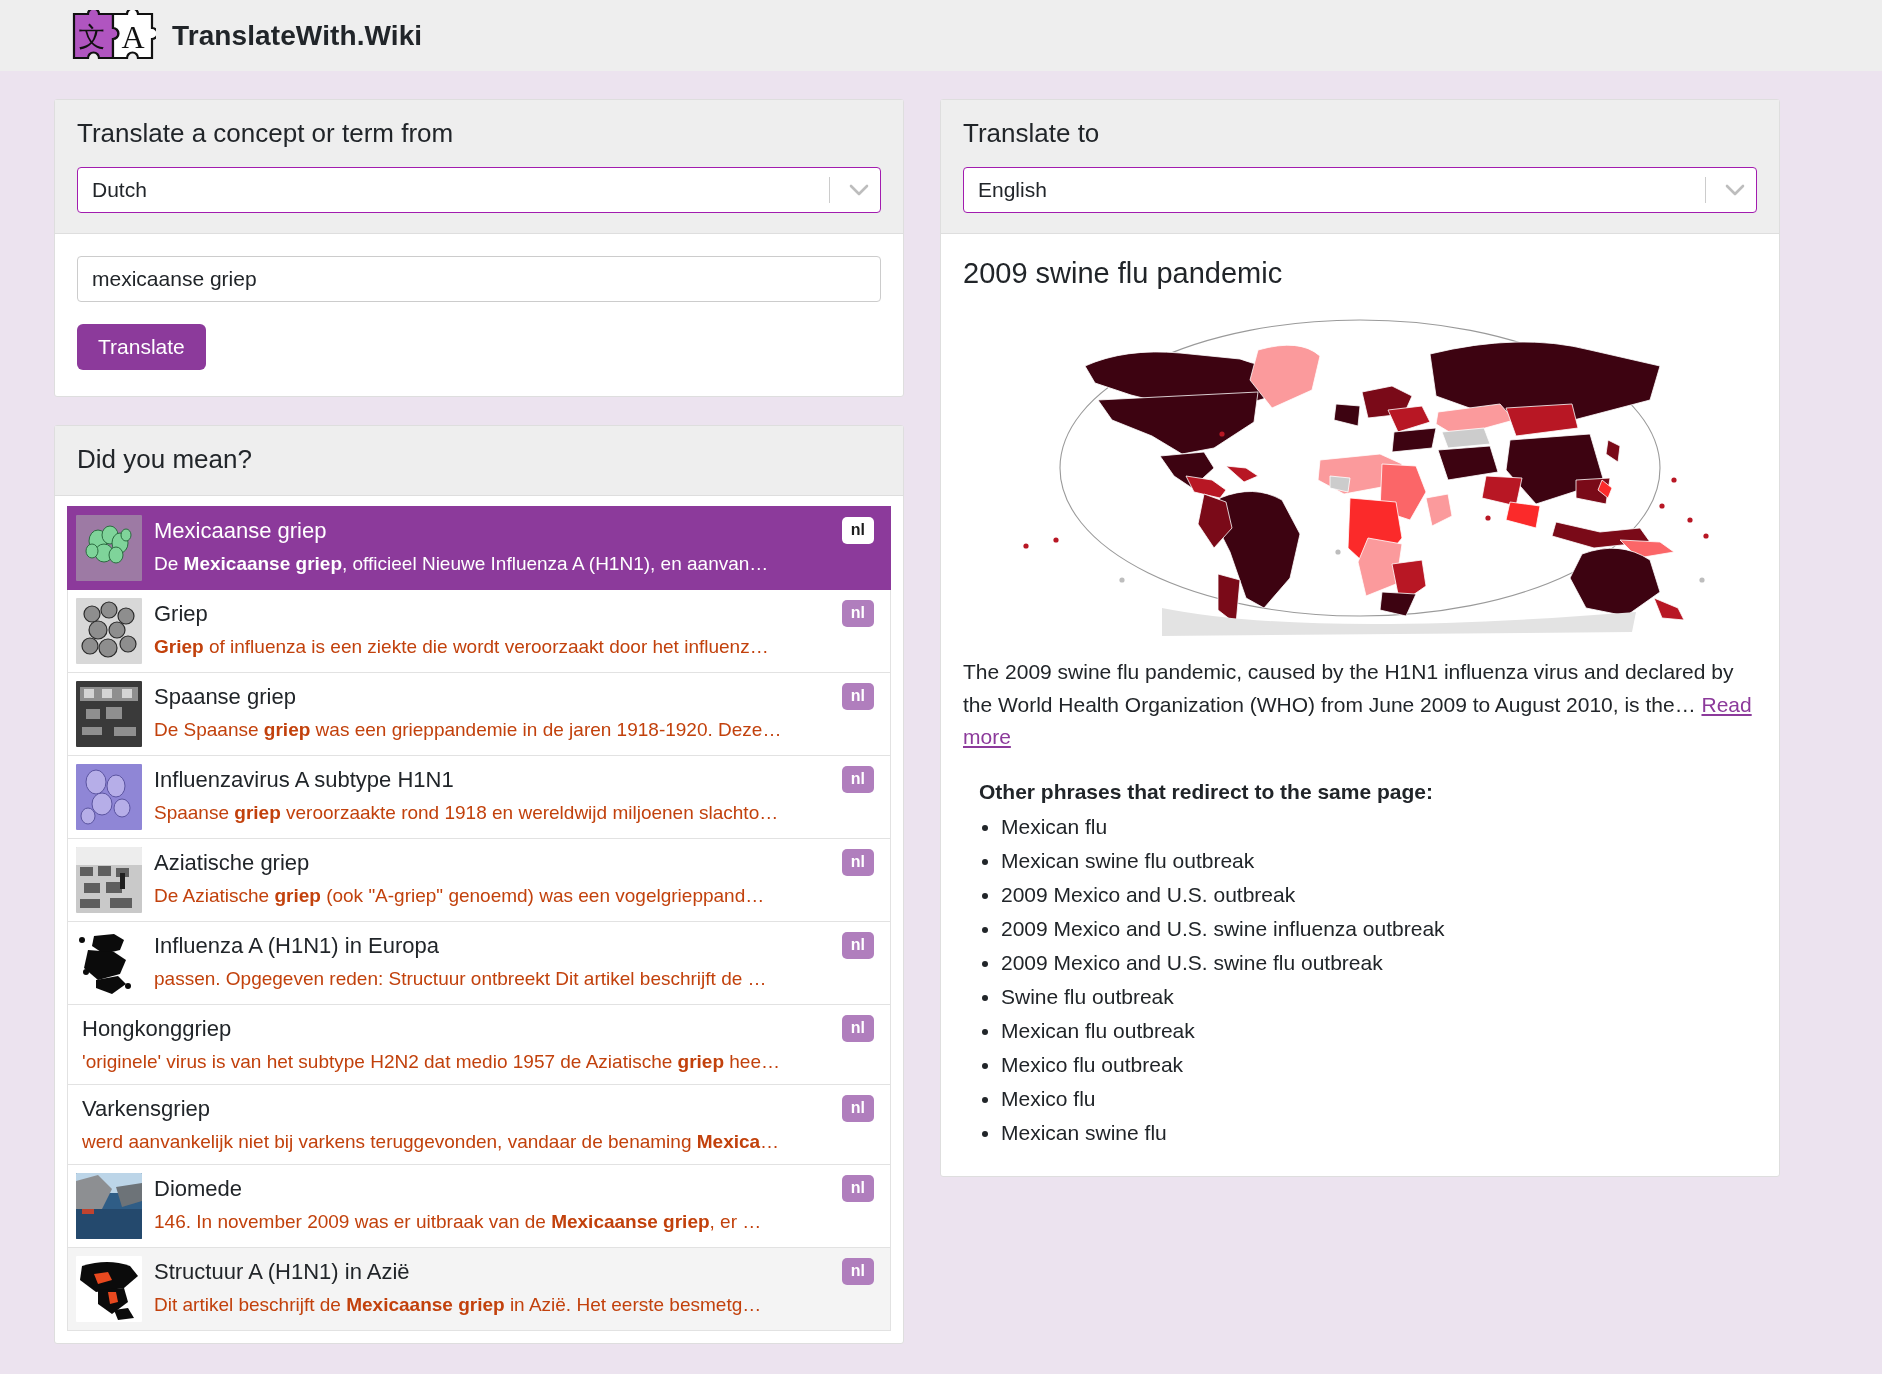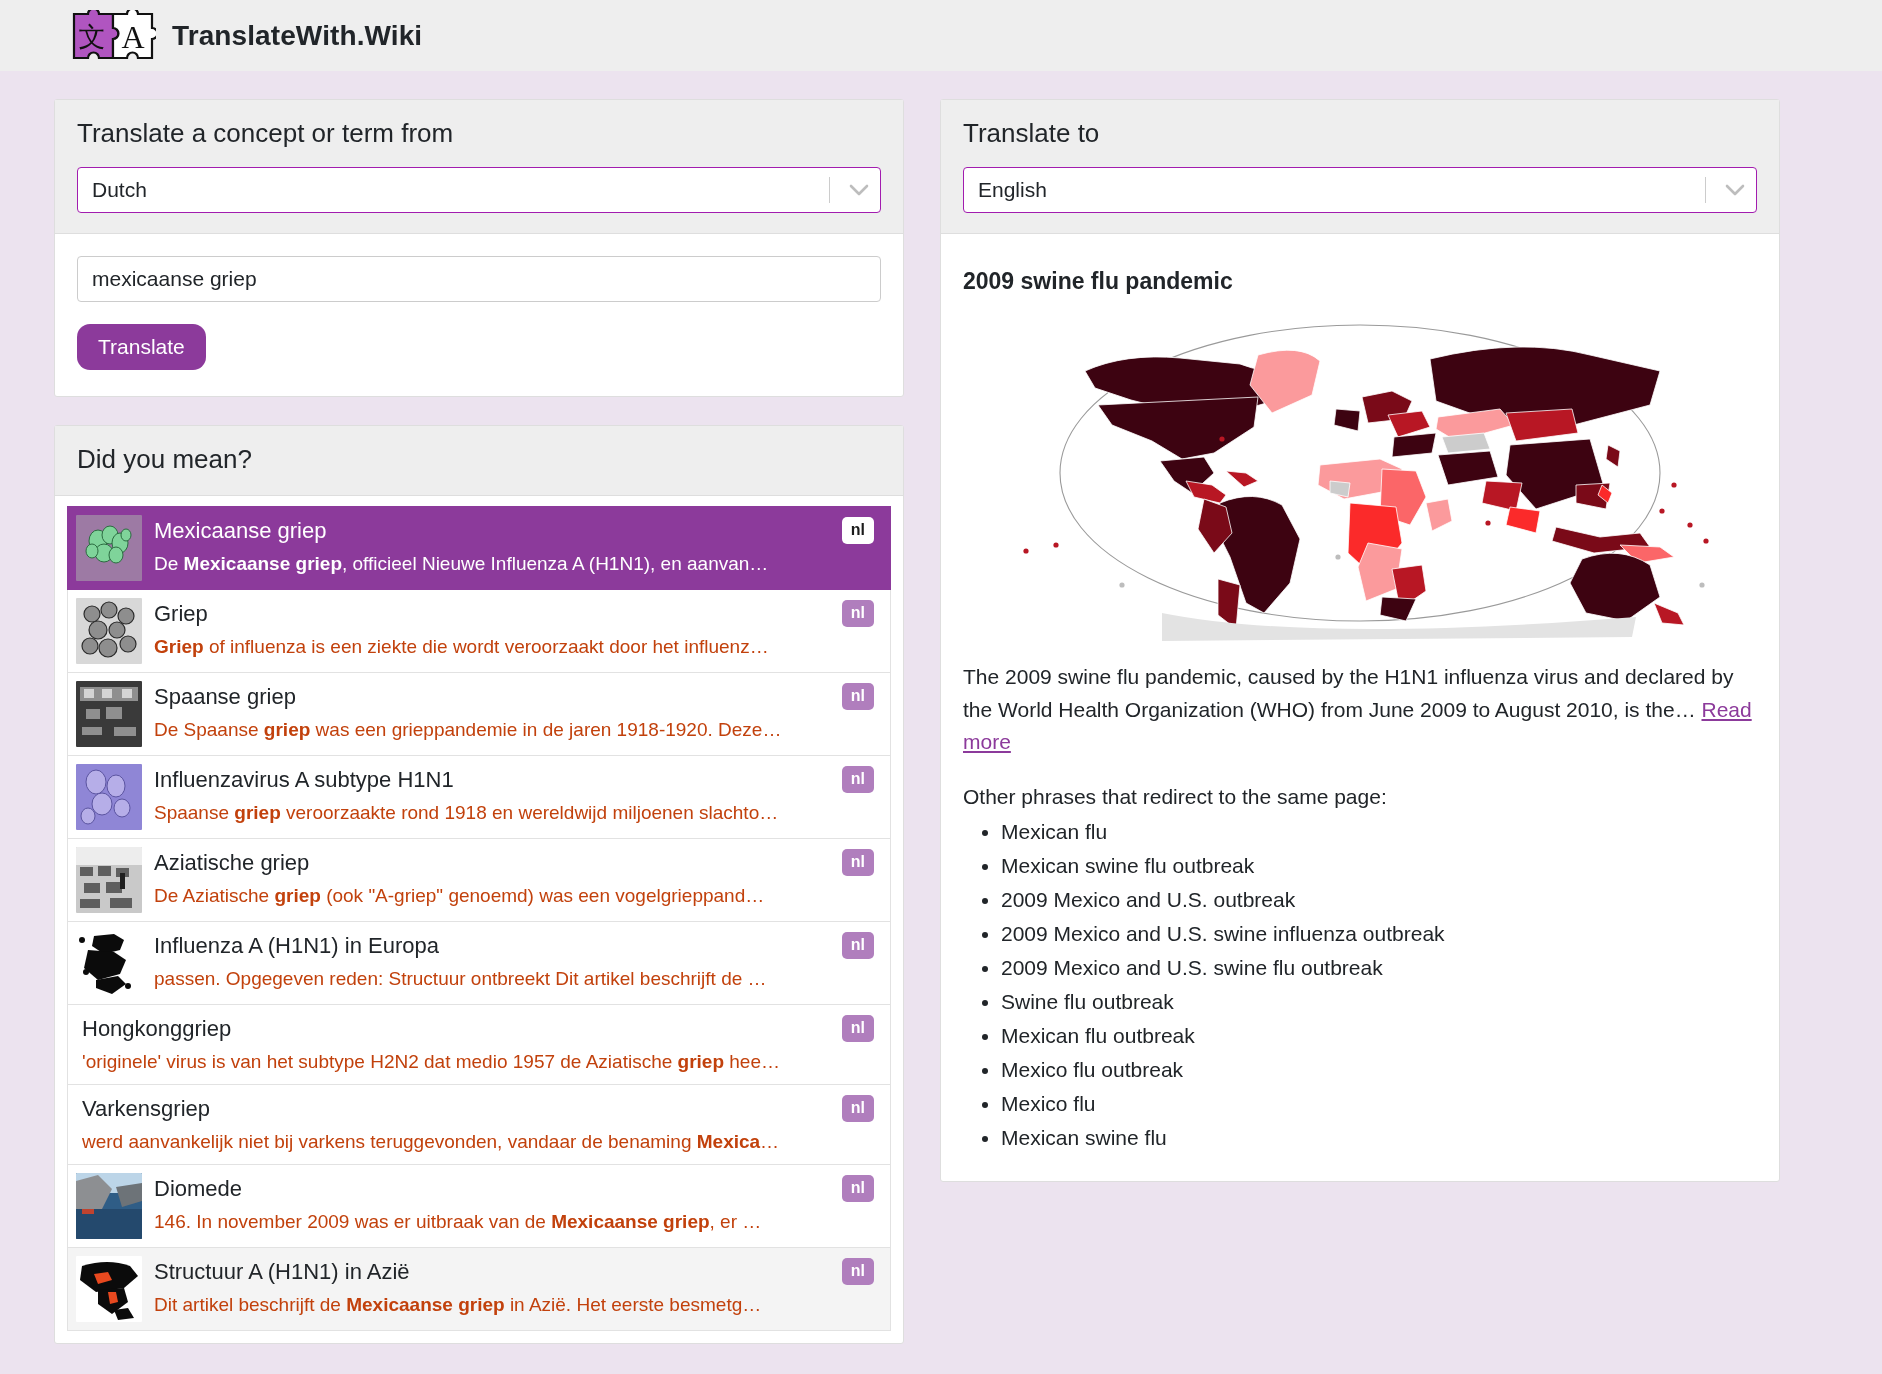--- a/index.html
+++ b/index.html
@@ -102,21 +102,21 @@
     font-family: "Liberation Sans", sans-serif;
     color: #212529;
     background: #fff;
   }
 
   .btn-primary {
     margin-top: 22px;
     background: #8c3a9b;
     color: #ffffff;
     border: none;
-    border-radius: 13px;
+    border-radius: 6px;
     padding: 11px 21px;
     font-size: 21px;
     font-family: "Liberation Sans", sans-serif;
     cursor: pointer;
   }
 
   
   .sugg-list { padding: 10px 12px 12px 12px; }
   .sugg {
     display: flex;
@@ -176,45 +176,45 @@
     padding: 5px 9px 6px 9px;
     line-height: 1;
   }
   .sugg.selected .lang-badge {
     background: #ffffff;
     color: #1c1c1c;
   }
 
   
   .result-title {
-    font-size: 23px;
-    font-weight: 700;
-    margin: 12px 0 14px 0;
+    font-size: 29px;
+    font-weight: 400;
+    margin: 1px 0 14px 0;
     color: #212529;
   }
   .map-wrap {
     display: flex;
     justify-content: center;
     padding: 4px 0 18px 0;
   }
   .summary {
     font-size: 21px;
     line-height: 1.55;
     color: #212529;
     margin: 0 0 26px 0;
   }
   .read-more {
     color: #8c3a9b;
     text-decoration: underline;
     cursor: pointer;
   }
   .redirect-head {
     font-size: 21px;
-    font-weight: normal;
-    margin: 0 0 6px 0;
+    font-weight: bold;
+    margin: 0 0 6px 16px;
   }
   .redirect-list {
     margin: 0;
     padding-left: 38px;
     font-size: 21px;
     line-height: 1.62;
   }
   .redirect-list li { margin: 0; }
 </style>
 </head>

